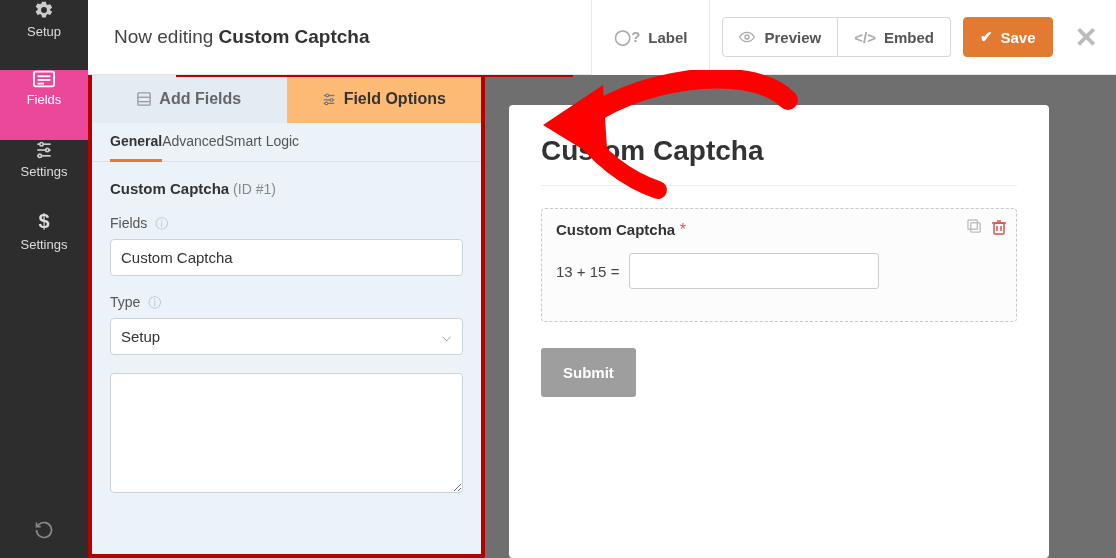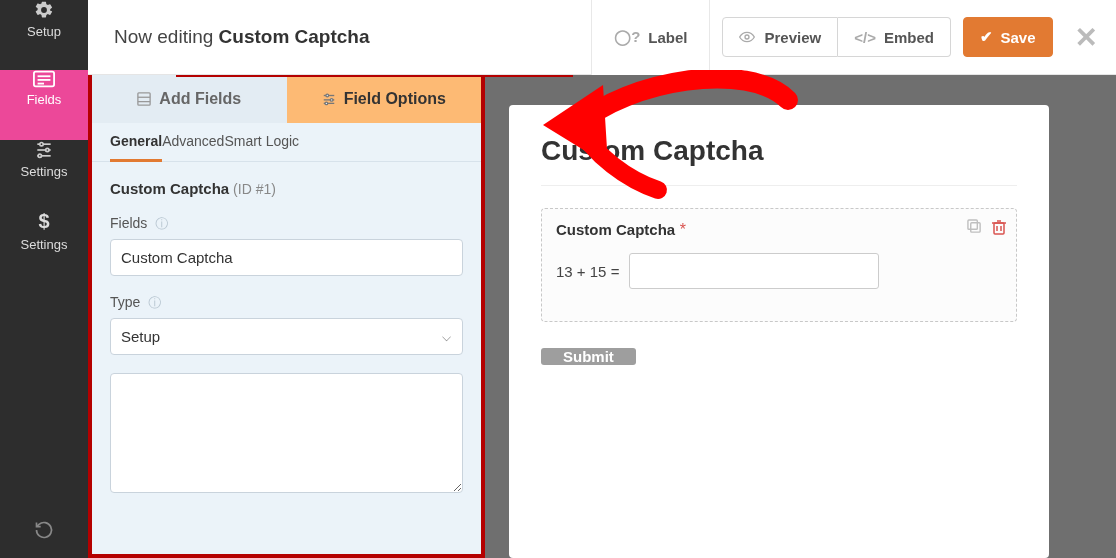--- a/index.html
+++ b/index.html
@@ -63,21 +63,21 @@
   .canvas { flex:1; padding:30px 32px 0 24px; display:flex; justify-content:flex-start; }
   .form-card { background:#fff; border-radius:4px; width:540px; padding:30px 32px 60px 32px; position:relative; }
   .form-title { font-size:28px; font-weight:800; color:#333; padding-bottom:18px; border-bottom:1px solid #eee; }
   .field-block { margin-top:22px; border:1px dashed #c8c8c8; background:#fcfcfc; border-radius:4px; padding:12px 14px 32px 14px; position:relative; }
   .field-block .fb-title { font-weight:700; font-size:15px; color:#333; }
   .req-star { color:#d9534f; }
   .fb-actions { position:absolute; right:10px; top:10px; display:flex; gap:10px; color:#c0c0c0; font-size:15px; }
   .fb-actions .trash { color:#d9534f; }
   .math-row { display:flex; align-items:center; gap:10px; margin-top:14px; font-size:15px; color:#444; }
   .math-input { width:250px; border:1px solid #ccc; border-radius:3px; height:36px; padding:0 8px; }
-  .submit-btn { margin-top:26px; background:#9e9e9e; color:#fff; border:none; border-radius:3px; padding:0 22px; font-size:15px; font-weight:600; cursor:pointer; }
+  .submit-btn { margin-top:26px; background:#9e9e9e; color:#fff; border:none; border-radius:3px; padding:16px 22px; font-size:15px; font-weight:600; cursor:pointer; }
 
   
   .red-top { position:absolute; left:88px; top:73px; width:397px; height:4px; background:#b40000; z-index:4; }
 
   
   .arrow-overlay { position:absolute; left:450px; top:70px; width:340px; height:200px; z-index:10; pointer-events:none; }
 
   
   svg { display:block; }
 </style>

